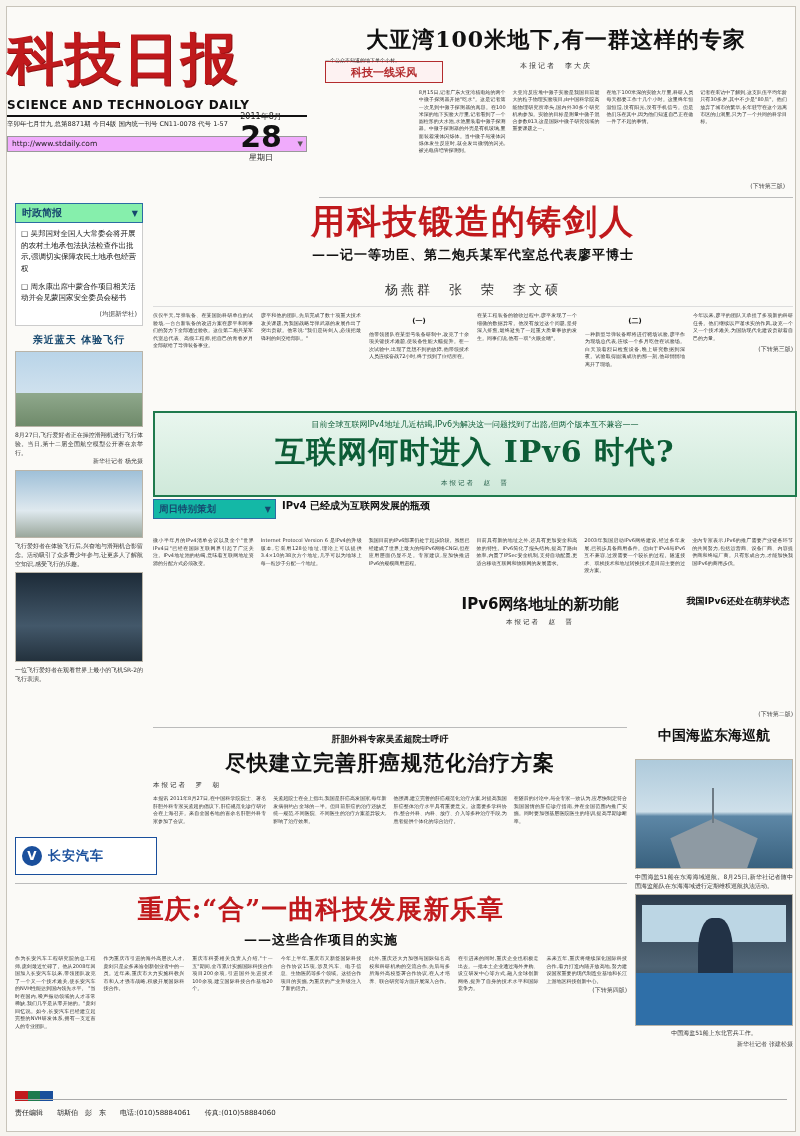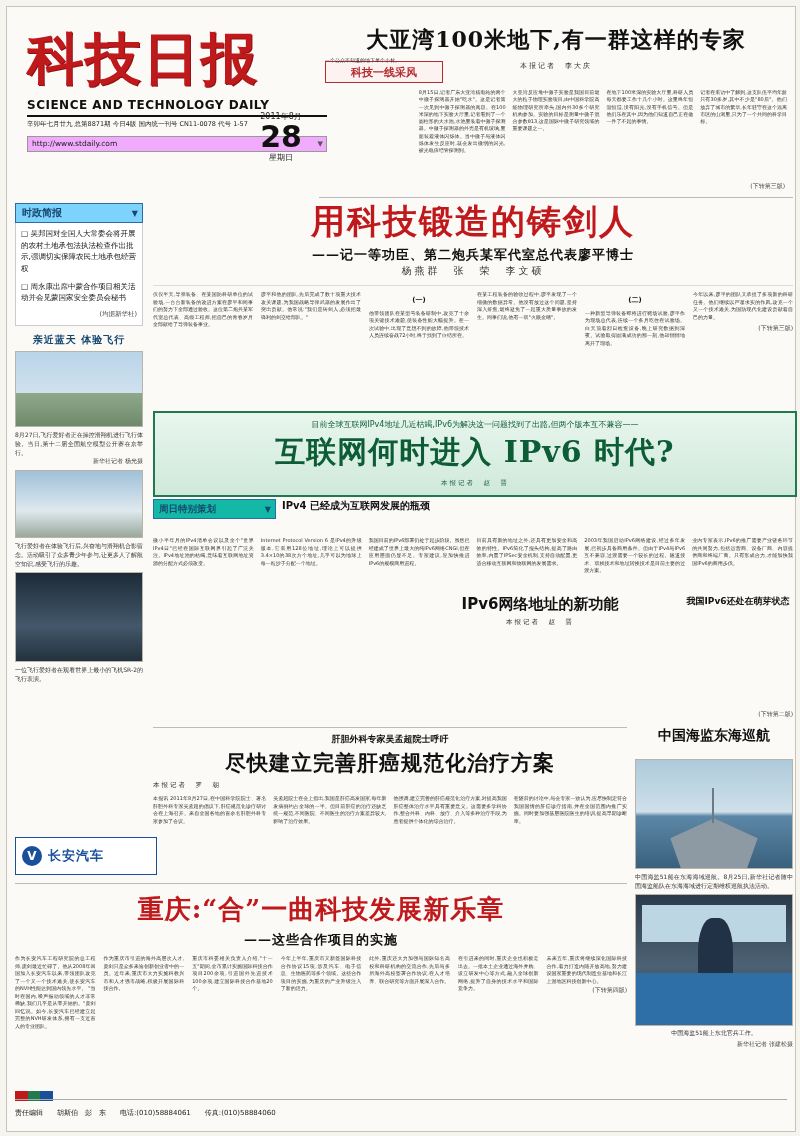--- a/index.html
+++ b/index.html
@@ -7,21 +7,21 @@
     width:800px;height:1136px;
     background:#f3f1ec;
     font-family:"DejaVu Sans","Liberation Sans",sans-serif;
     color:#111;
     overflow:hidden;
   }
   .page{position:relative;width:800px;height:1136px;background:#f6f4ef;}
   .frame{position:absolute;left:6px;top:6px;width:788px;height:1124px;border:1px solid #c8c4ba;background:#fbfaf7;}
 
   
-  .masthead{position:absolute;left:20px;top:8px;width:300px;height:180px;}
+  .masthead{position:absolute;left:0;top:8px;width:300px;height:180px;}
   .logo-cn{
     font-family:"DejaVu Serif","Liberation Serif",serif;
     font-weight:bold;color:#c0191c;font-size:56px;letter-spacing:2px;
     line-height:1.05;margin-top:14px;text-shadow:1px 1px 0 #8d1113;
   }
   .logo-en{font-size:12px;font-weight:bold;letter-spacing:.5px;margin-top:10px;color:#111;}
   .mast-rule{border-top:2px solid #111;margin-top:3px;}
   .mast-meta{font-size:6.5px;color:#222;margin-top:3px;line-height:1.5;}
   .mast-url{
     margin-top:6px;border:1px solid #999;background:#f0abfc;height:14px;
@@ -46,21 +46,21 @@
     font-size:11px;font-weight:bold;display:flex;align-items:center;justify-content:center;
   }
   .lead-cols{position:absolute;left:6px;top:74px;right:6px;display:flex;gap:7px;}
   .lead-cols .c{flex:1;font-size:5px;line-height:1.45;color:#333;text-align:justify;}
   .lead-cols .c.first{margin-top:-32px;}
   .lead-more{position:absolute;right:8px;bottom:6px;font-size:6px;color:#444;}
 
   
   .side{position:absolute;left:8px;top:196px;width:128px;}
   .side-head{
-    border:1px solid #2b6ca3;background:#7dd3fc;height:18px;display:flex;align-items:center;
+    border:1px solid #2b6ca3;background:#86efac;height:18px;display:flex;align-items:center;
     font-size:10px;font-weight:bold;color:#16476e;padding-left:6px;
   }
   .side-head .caret{margin-left:auto;margin-right:4px;font-size:8px;}
   .side-body{border:1px solid #ccc;border-top:none;padding:5px 5px 6px;background:#fff;}
   .side-item{font-size:7.5px;line-height:1.55;margin-bottom:6px;color:#111;}
   .side-sign{font-size:6.5px;text-align:right;color:#444;}
   .side-sub{margin-top:7px;text-align:center;font-size:10px;font-weight:bold;color:#16476e;letter-spacing:1px;}
 
   .photo{background:#6d8fae;position:relative;overflow:hidden;border:1px solid #b9b4a8;}
   .photo.sky{background:linear-gradient(#b9d4e8 0%,#cfe1ee 55%,#8fa88c 56%,#6f8a6a 100%);}
@@ -69,21 +69,21 @@
   .cap{font-size:6px;line-height:1.5;color:#333;margin-top:3px;text-align:justify;}
   .cap-by{font-size:6px;color:#444;text-align:right;}
 
   
   .main-head{position:absolute;left:146px;top:196px;width:640px;}
   .mh-title{
     font-family:"DejaVu Serif","Liberation Serif",serif;font-weight:bold;
     color:#c0191c;font-size:34px;text-align:center;letter-spacing:2px;line-height:1.1;
   }
   .mh-sub{font-size:13px;text-align:center;font-weight:bold;margin-top:6px;color:#111;letter-spacing:1px;}
-  .mh-by{font-size:10px;text-align:center;margin-top:0;color:#333;letter-spacing:3px;}
+  .mh-by{font-size:13px;text-align:center;margin-top:17px;color:#333;letter-spacing:3px;}
   .mh-cols{display:flex;gap:8px;margin-top:7px;border-top:1px solid #ddd;padding-top:5px;}
   .mh-cols .c{flex:1;font-size:5px;line-height:1.5;color:#333;text-align:justify;}
   .mh-cols .sec{text-align:center;font-weight:bold;font-size:7px;margin:4px 0;color:#111;}
   .mh-more{text-align:right;font-size:6px;color:#444;margin-top:2px;}
 
   
   .ipv6{position:absolute;left:146px;top:404px;width:640px;height:82px;
         border:2px solid #1f7a4d;background:linear-gradient(#e9f6ee,#cfe9da);}
   .ipv6-kicker{font-size:8px;color:#14603c;text-align:center;margin-top:6px;padding:0 10px;line-height:1.4;}
   .ipv6-title{

